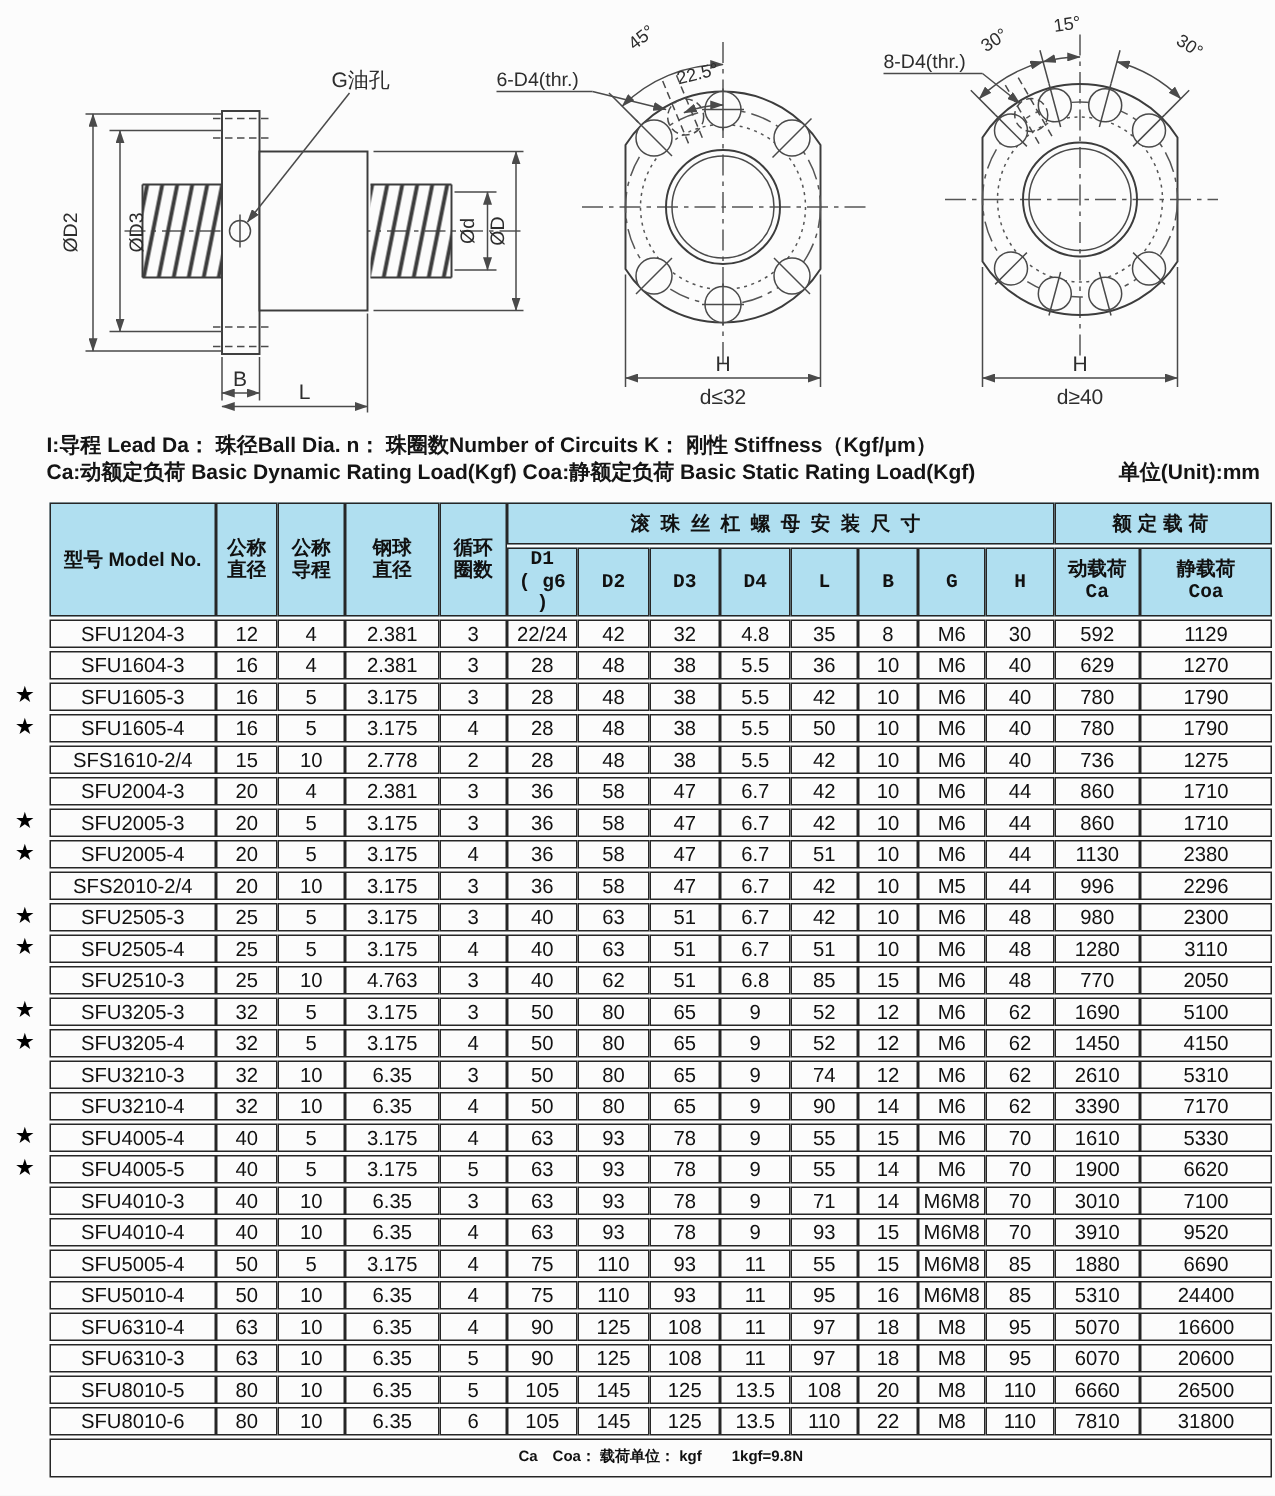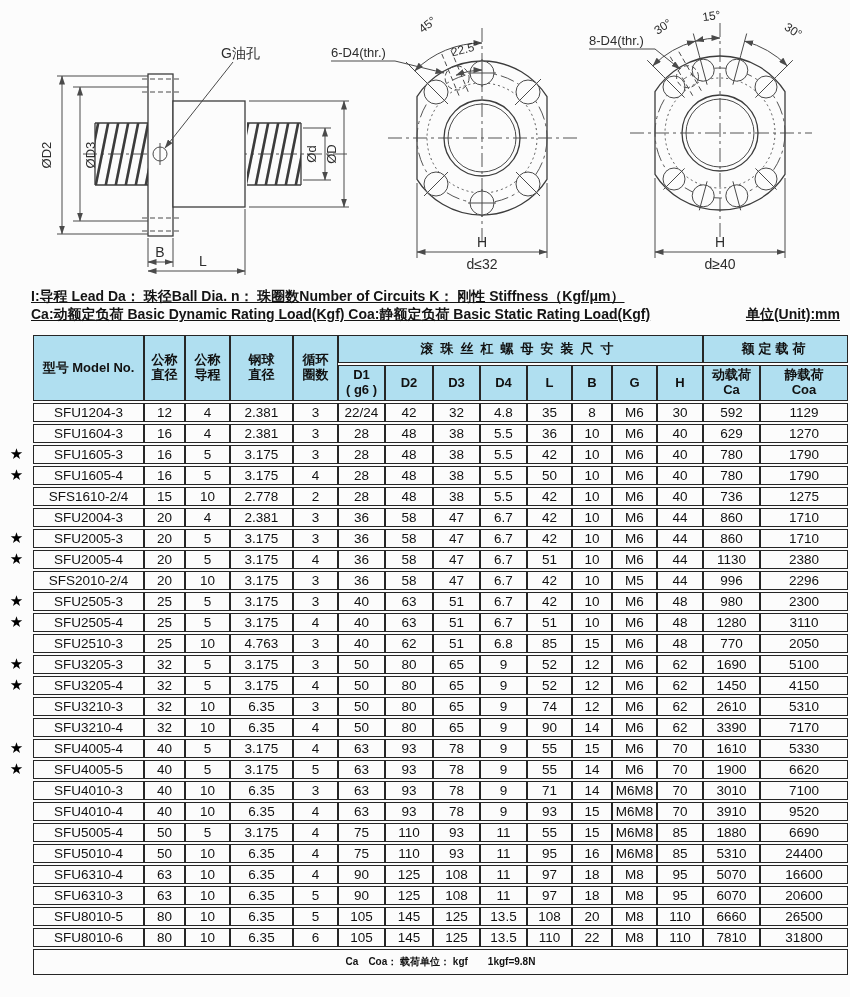--- a/index.html
+++ b/index.html
@@ -14,31 +14,31 @@
   .cl{stroke:#555;stroke-width:1;fill:none;stroke-dasharray:14 4 3 4;}
   .dot{stroke:#555;stroke-width:1;fill:none;stroke-dasharray:2 3;}
   .dim{stroke:#4a4a4a;stroke-width:1;fill:none;}
   .wht{fill:#fcfcfc;}
   svg text{fill:#2d2d2d;font-family:"Liberation Sans","DejaVu Sans",sans-serif;
            font-size:13px;font-weight:500;}
   svg text.big{font-size:14px;}
   svg text.ang{font-size:12px;}
   
   .legend{position:absolute;top:287px;left:31px;right:10px;
-          font-size:14px;font-weight:bold;line-height:18px;color:#141414;text-decoration:underline;}
+          font-size:14px;font-weight:bold;line-height:18px;color:#141414;}
   .legend-row2{display:flex;}
   .legend-row2 .unit{margin-left:auto;font-weight:bold;}
   
   table.tbl{position:absolute;top:333px;left:0;width:848px;border-collapse:separate;
             border-spacing:0 2px;table-layout:fixed;font-size:13.5px;}
   .tbl th,.tbl td{border:1px solid #262626;text-align:center;vertical-align:middle;
                   padding:0;overflow:hidden;white-space:pre-line;line-height:1.12;}
   .tbl th{background:#b0dff0;font-weight:bold;font-size:13px;color:#111;}
   .tbl thead tr:first-child th{height:26px;}
-  .tbl thead tr:last-child th{height:34px;}
+  .tbl thead tr:last-child th{height:34px;font-family:Liberation Mono, monospace;}
   .tbl td{height:17px;background:#fcfcfc;color:#111;}
   .tbl td.gutter,.tbl th.gutter{border:none;background:transparent;}
   .tbl td.gutter{font-size:15px;color:#000;}
   .tbl .sp8{letter-spacing:7px;text-align:center;}
   .tbl .sp4{letter-spacing:4px;margin-left:47px;}
   .tbl tfoot td.ftr{height:24px;font-size:10px;font-weight:bold;}
   
   .note{position:absolute;top:1024px;left:31px;font-size:13.5px;font-weight:bold;color:#141414;text-align:center;}
 </style>
 </head>

